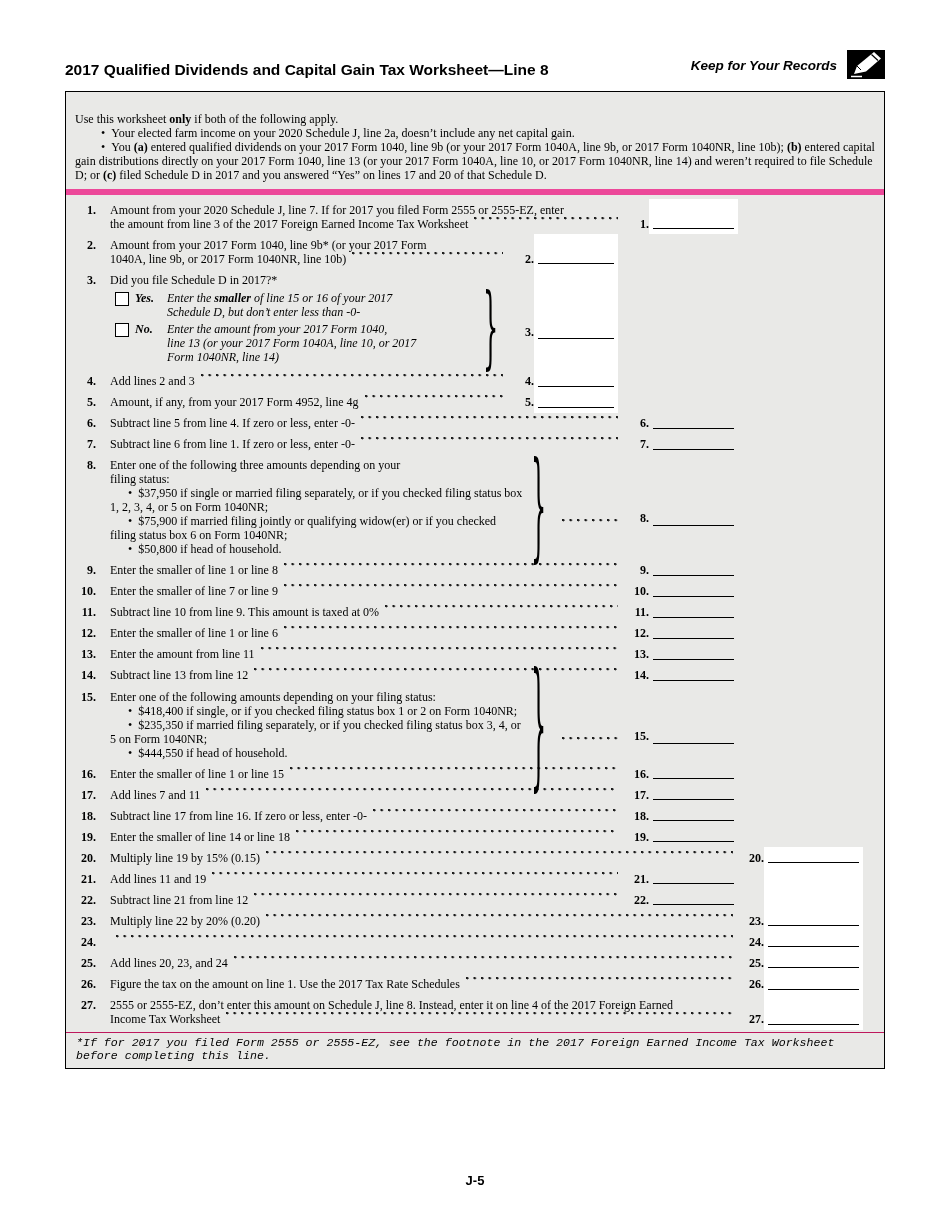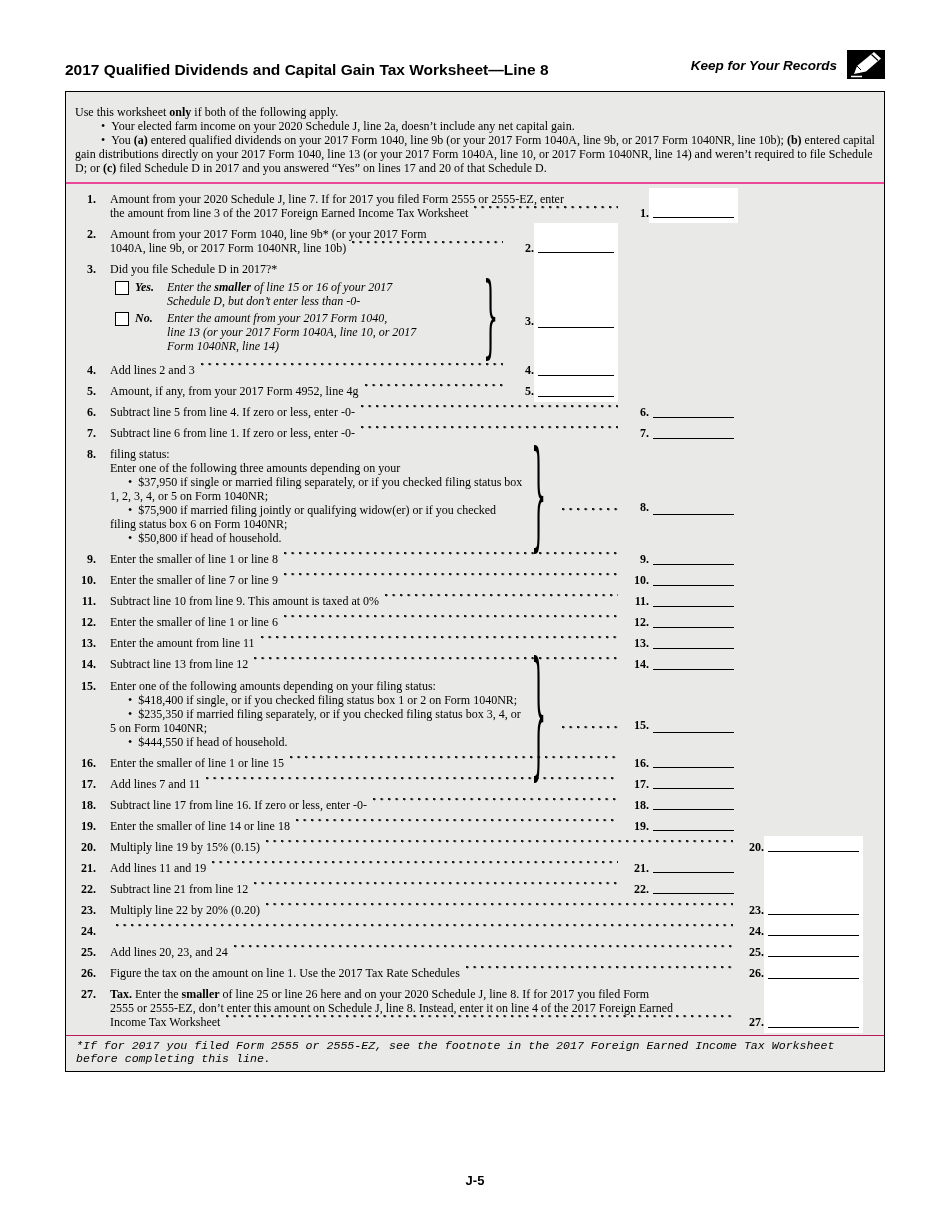--- a/index.html
+++ b/index.html
@@ -14,21 +14,21 @@
   
   .hdr { display:flex; align-items:flex-end; justify-content:space-between; margin-bottom:12px; }
   .hdr-title { font-family:"Liberation Sans", sans-serif; font-weight:bold; font-size:15.5px;text-align:center; }
   .hdr-right { display:flex; align-items:flex-end; gap:10px; }
   .keep { font-family:"Liberation Sans", sans-serif; font-style:italic; font-weight:bold; font-size:13.5px; padding-bottom:5px;margin-left:8px; }
   .pencil { width:38px; height:29px; display:block; }
 
   
   .sheet { border:1px solid #000; background:var(--sheet-bg, #e9e9e7); }
 
-  .intro { padding:13px 9px 7px; border-bottom:2px solid #ec4899; }
+  .intro { padding:20px 9px 7px; border-bottom:6px solid #ec4899; }
   .ibullet { text-indent:26px; }
   .ibullet::before { content:"\2022\00a0\00a0"; }
   .b { font-weight:bold; }
 
   
   .rows { padding:4px 0 2px; }
   .ws-row { display:flex; align-items:stretch; }
   .num { flex:0 0 20px; margin-left:10px; margin-right:14px; text-align:right; font-weight:bold; padding-top:3.5px; }
   .body { flex:1 1 auto; min-width:0; padding:3.5px 0; }
   .flexbody { display:flex; align-items:center; }
@@ -224,22 +224,22 @@
           </div>
           <div class="cell c2">
             <div class="uline"></div>
           </div>
           <div class="tail t2"></div>
         </div>
         <div class="ws-row">
           <div class="num">8.</div>
           <div class="body flexbody">
             <div class="btext">
+              <div class="tline"><span>Enter one of the following three amounts depending on your</span></div>
               <div class="tline"><span>filing status:</span></div>
-              <div class="tline"><span>Enter one of the following three amounts depending on your</span></div>
               <div class="bullet"><span>$37,950 if single or married filing separately, or if you checked filing status box 1, 2, 3, 4, or 5 on Form 1040NR;</span></div>
               <div class="bullet"><span>$75,900 if married filing jointly or qualifying widow(er) or if you checked filing status box 6 on Form 1040NR;</span></div>
               <div class="bullet"><span>$50,800 if head of household.</span></div>
             </div>
             <div class="brace b8">}</div>
             <div class="midwrap">
               <div class="fleader"></div>
               <div class="lbl">8.</div>
             </div>
           </div>
@@ -505,21 +505,20 @@
             </div>
           </div>
           <div class="cell c3 white">
             <div class="uline"></div>
           </div>
           <div class="tail t3"></div>
         </div>
         <div class="ws-row">
           <div class="num">27.</div>
           <div class="body">
-            <div class="tline"><span class="b">Tax.</span><span> Enter the </span><span class="b">smaller</span><span> of line 25 or line 26 here and on your 2020 Schedule J, line 8. If for 2017 you filed Form</span></div>
             <div class="tline"><span>2555 or 2555-EZ, don’t enter this amount on Schedule J, line 8. Instead, enter it on line 4 of the 2017 Foreign Earned</span></div>
             <div class="lastline">
               <span><span>Income Tax Worksheet</span></span>
               <div class="leader"></div>
               <div class="lbl">27.</div>
             </div>
           </div>
           <div class="cell c3 white">
             <div class="uline"></div>
           </div>

